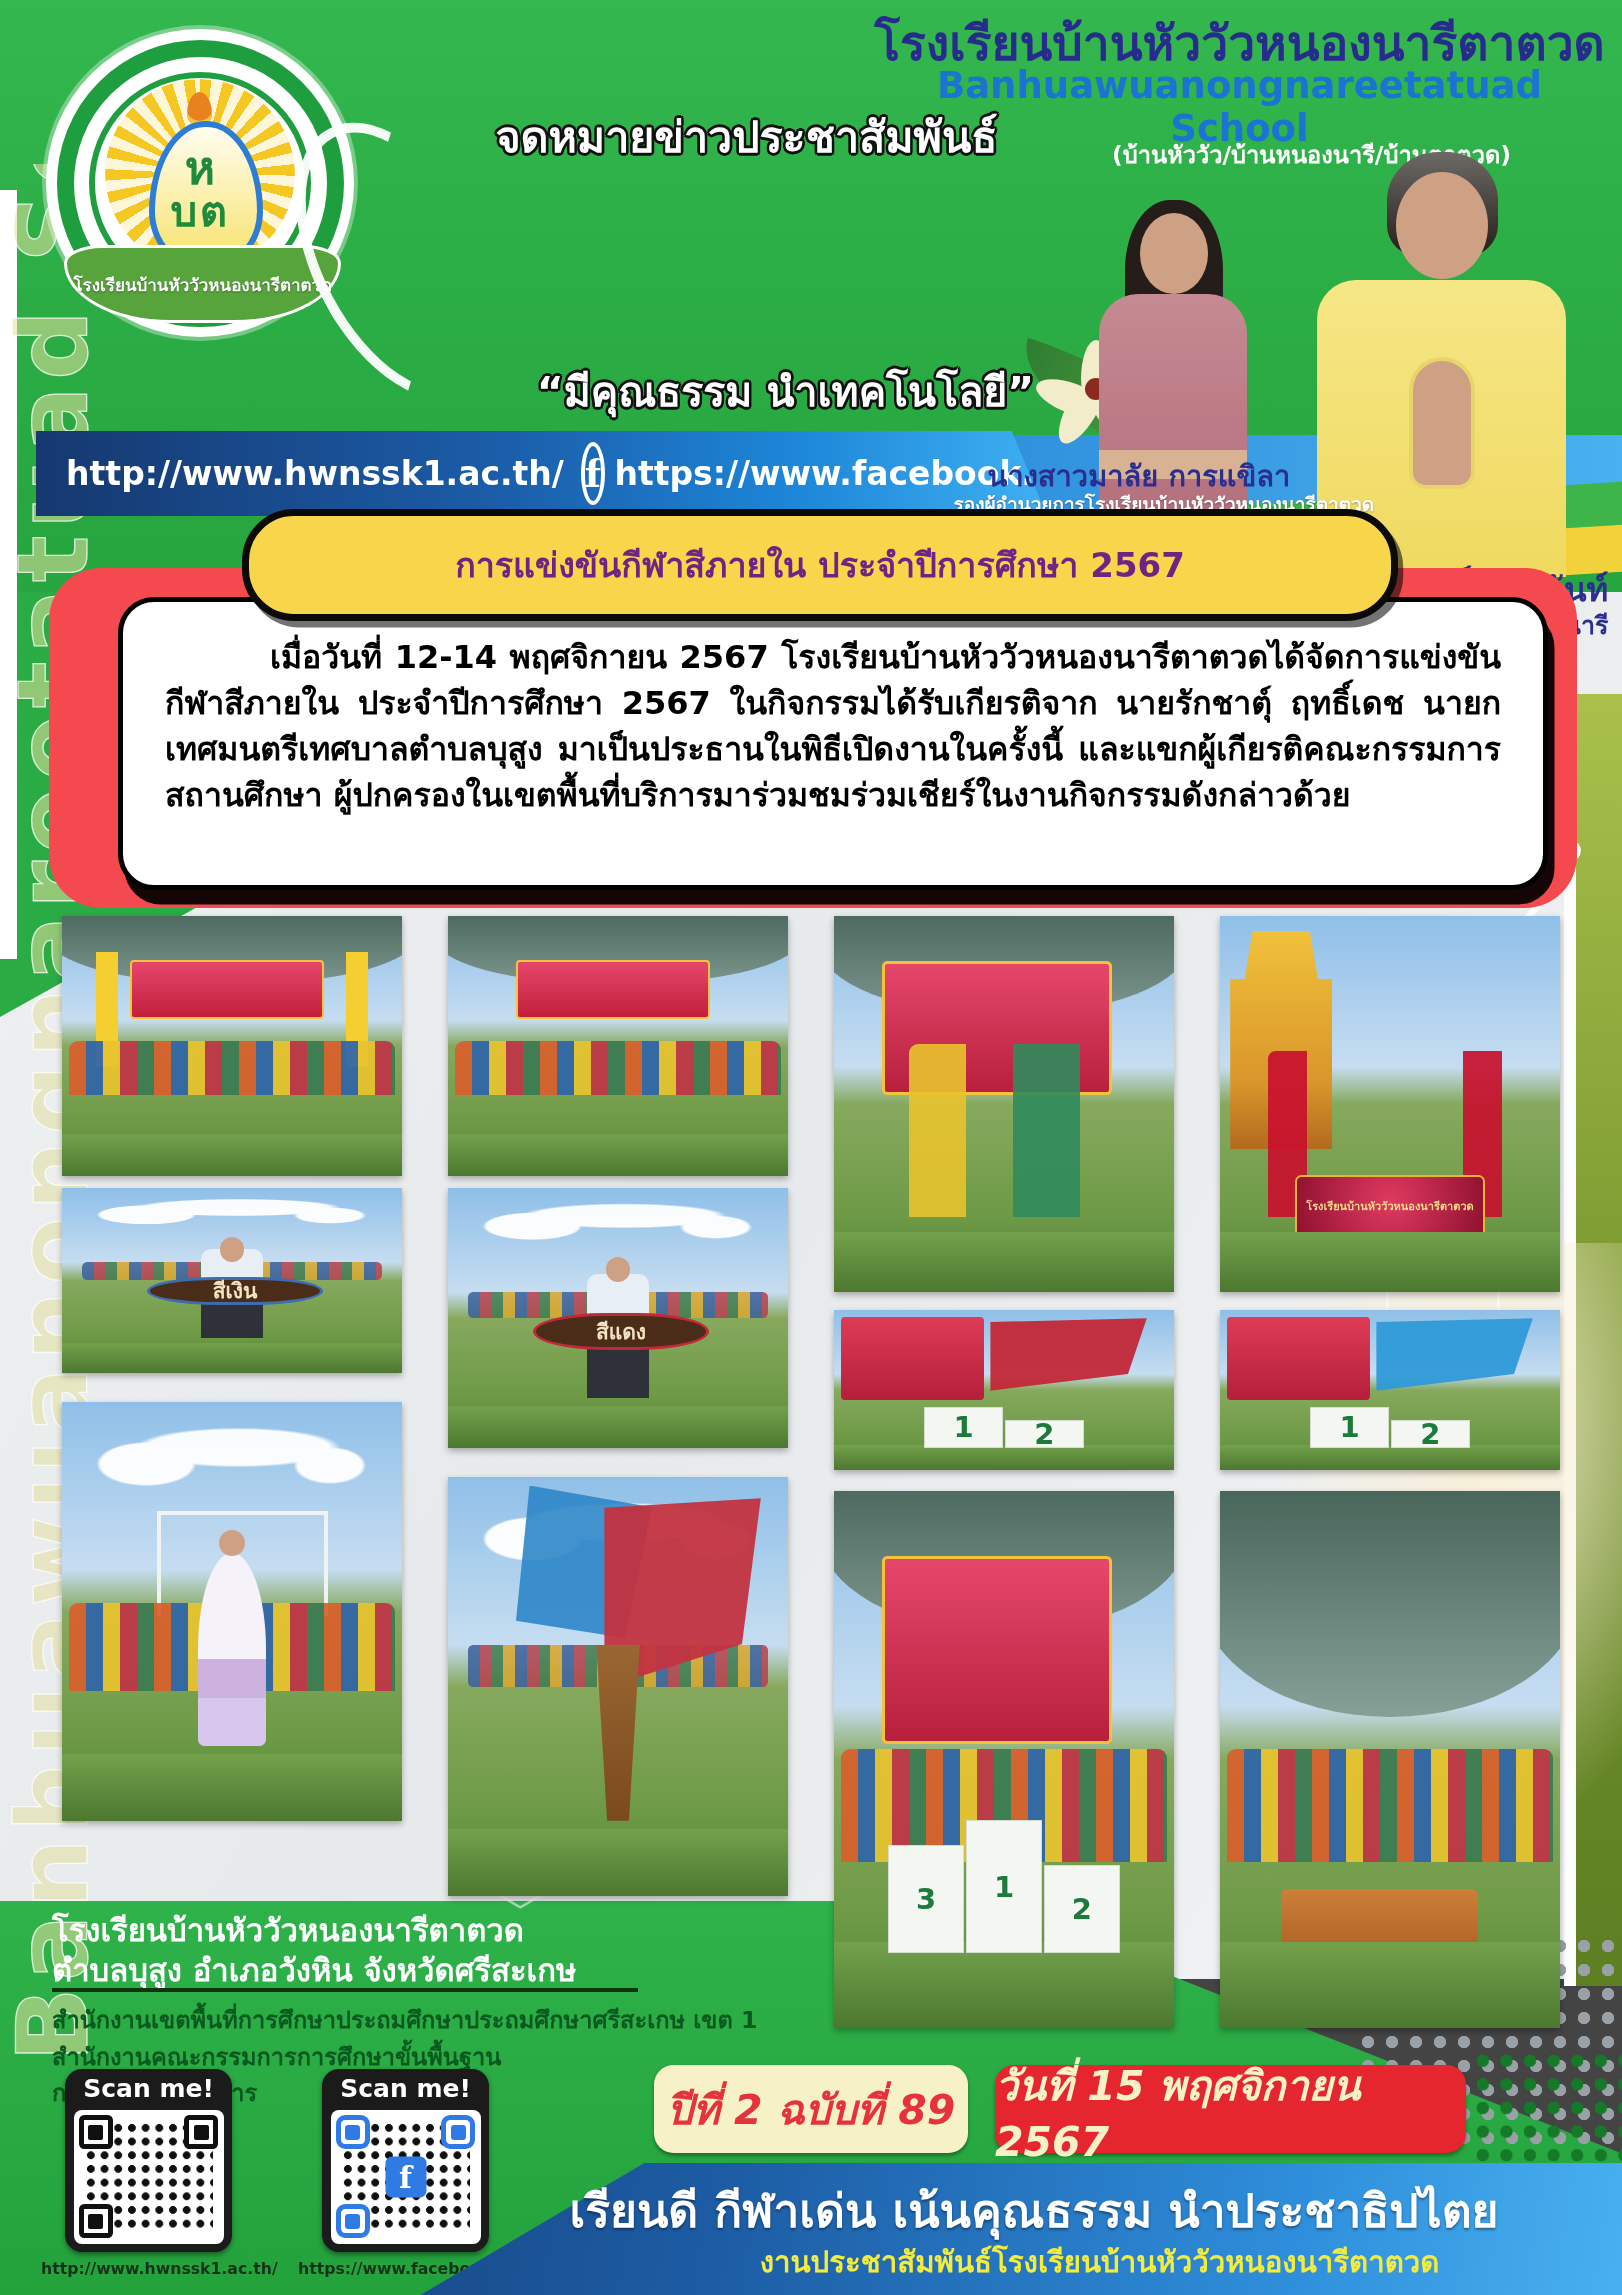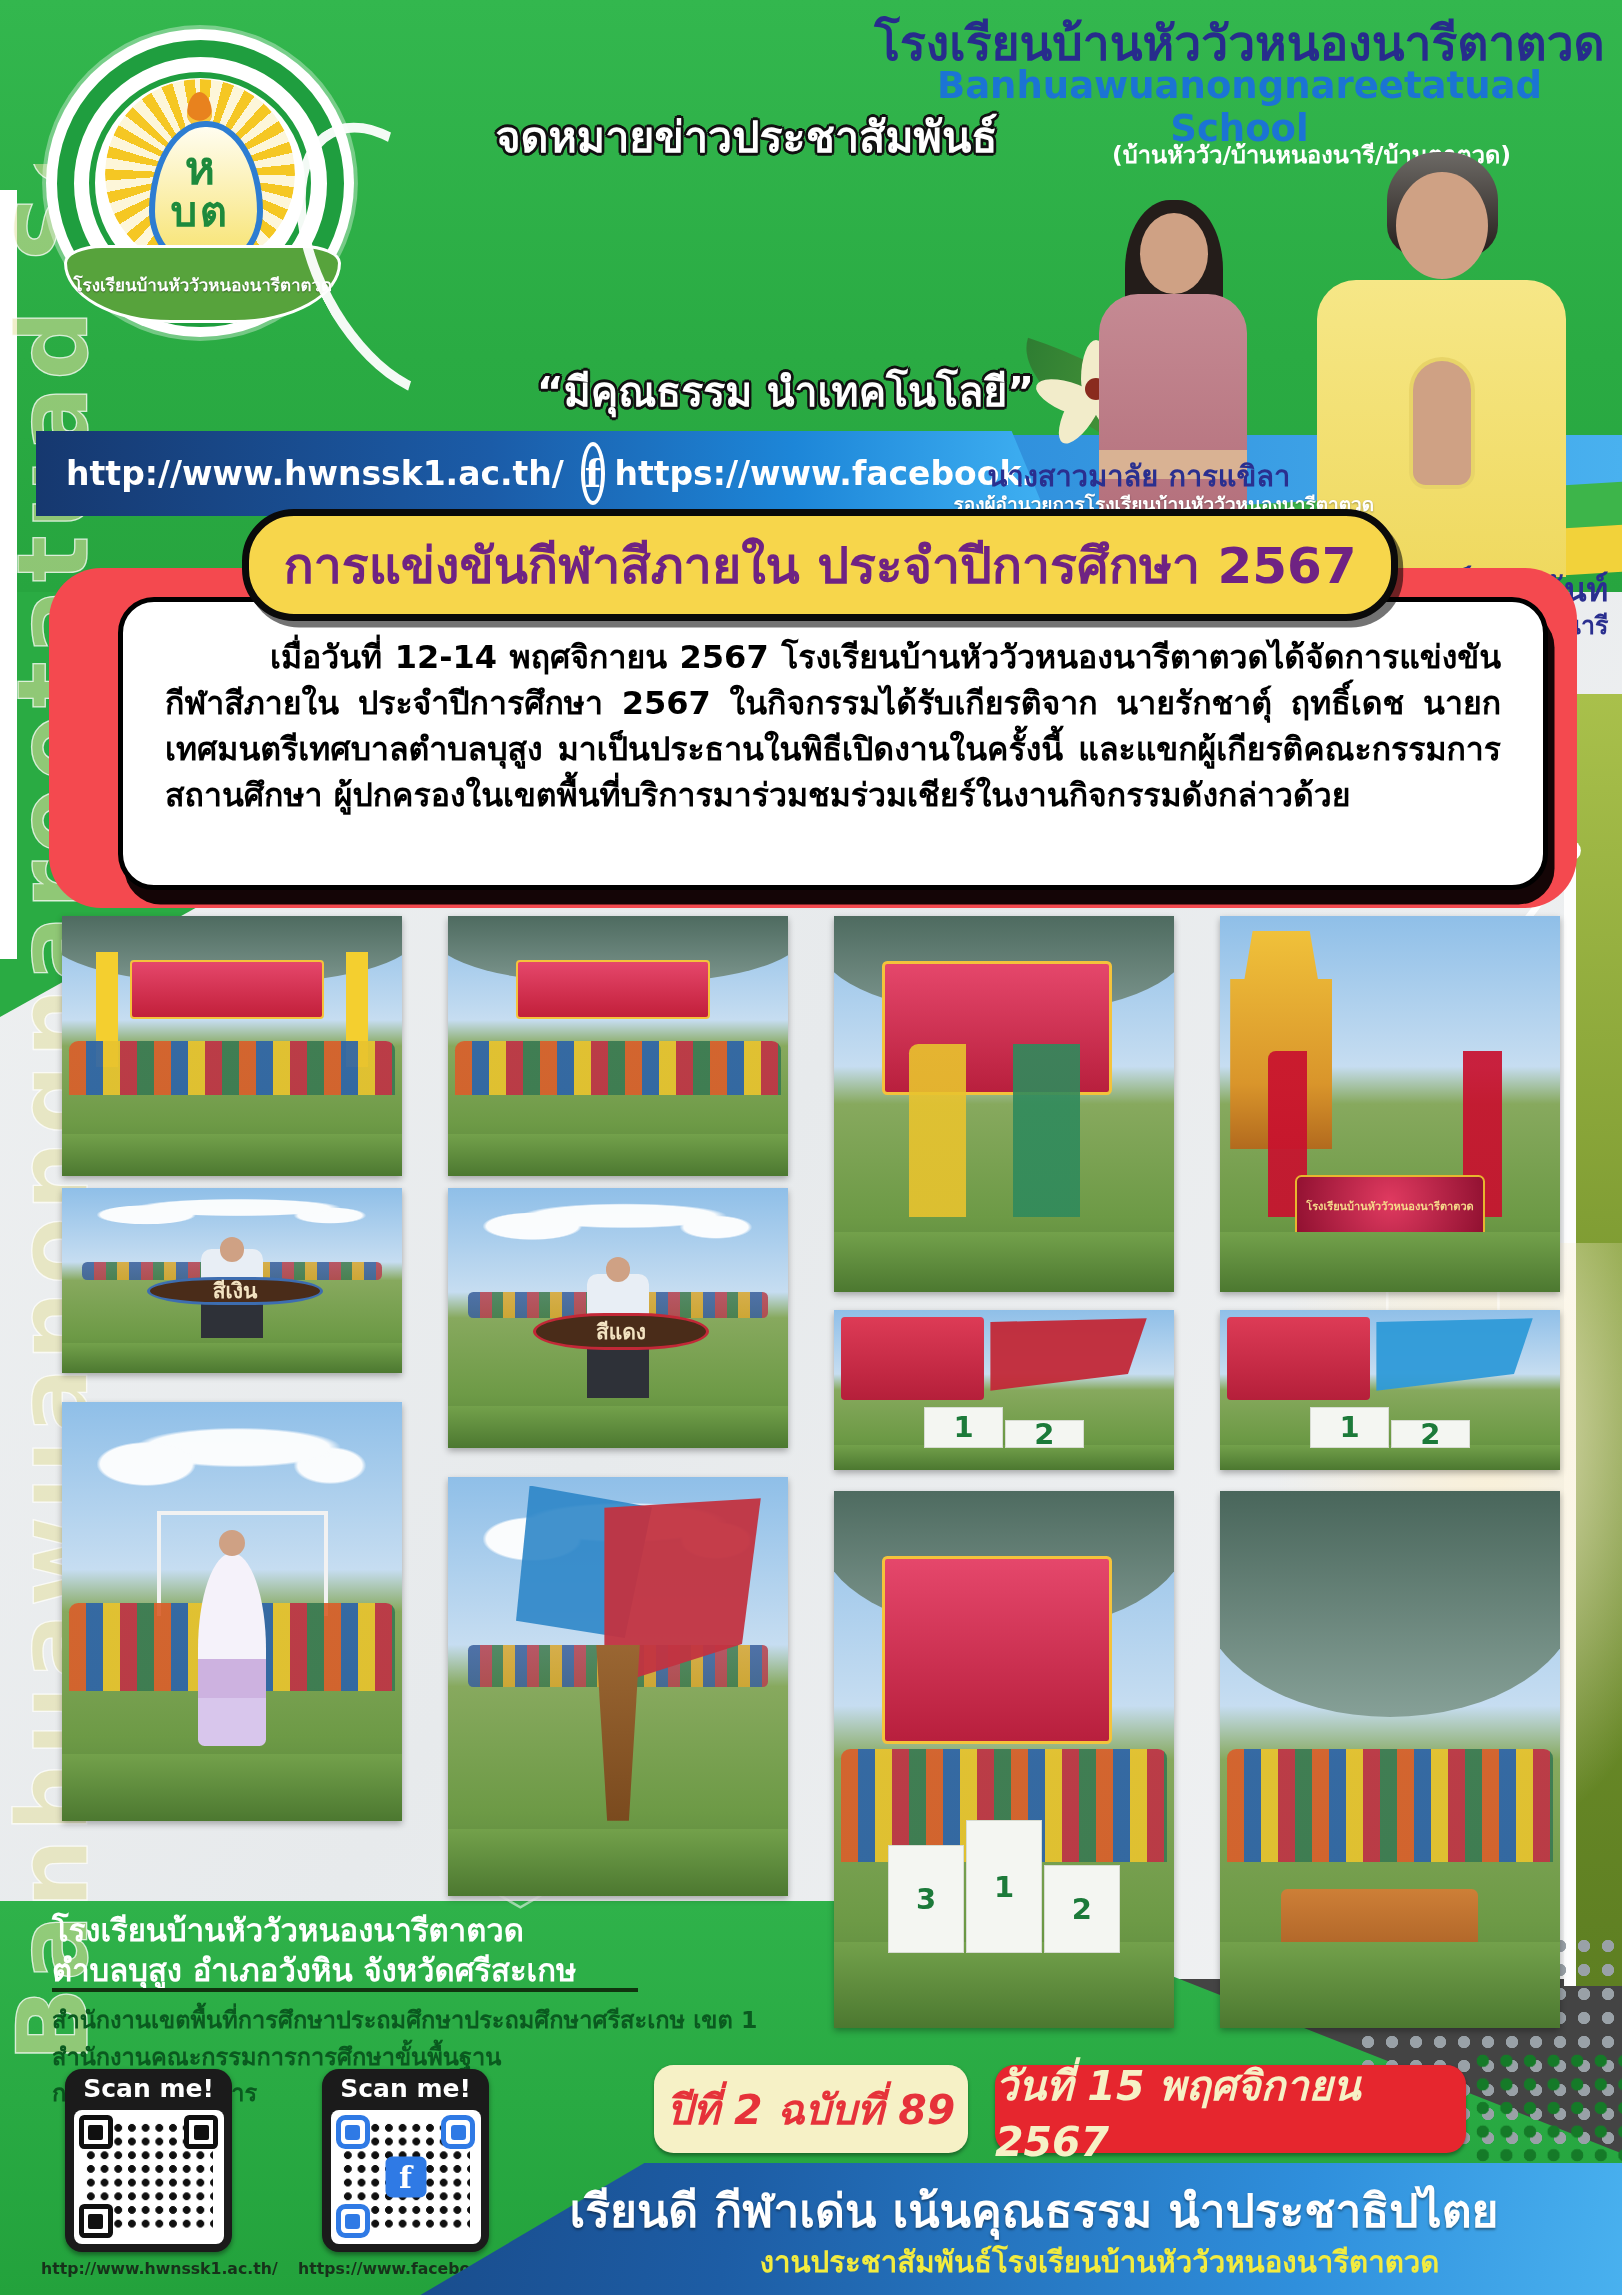--- a/index.html
+++ b/index.html
@@ -105,21 +105,21 @@
   .director-name{left:1269px;top:563px;width:353px;font-size:33px;}
   .director-title{left:1158px;top:605px;width:465px;font-size:25px;}
 
   
   .red-box{left:49px;top:568px;width:1528px;height:340px;background:#f4494f;border-radius:52px;}
   .white-box{left:118px;top:597px;width:1430px;height:293px;background:#fff;border:5.9px solid #000;border-radius:36px;
              box-shadow:6.5px 14.4px 0 rgba(0,0,0,.92);padding:19.6px 30px;box-sizing:border-box;}
   .white-box p{margin:12px;font-size:32px;font-weight:bold;color:#000;line-height:1.44;text-indent:105px;text-align:justify;}
   .title-pill{left:242px;top:509px;width:1142px;height:98px;background:#f7d64b;border:7.2px solid #0a0a0a;border-radius:52px;
               display:flex;align-items:center;justify-content:center;box-shadow:5.2px 6.5px 0 rgba(0,0,0,.55);}
-  .title-pill span{font-size:50px;font-weight:bold;color:#6f2383;}
+  .title-pill span{font-size:34px;font-weight:bold;color:#6f2383;}
 
   
   .grid-col{position:absolute;top:916px;width:340px;}
   .photo{position:relative;width:340px;overflow:hidden;background:linear-gradient(180deg,#8fbfe8 0%,#c6ddf1 40%,#87a95e 50%,#6d9a46 80%,#55803a 100%);
          box-shadow:0 2.6px 6.5px rgba(0,0,0,.3);}
   .photo div{position:absolute;}
   .f-tent{top:0;left:-4%;width:108%;height:26%;background:linear-gradient(180deg,#4e6b60,#7d968e);border-radius:0 0 48% 48%/0 0 70% 70%;}
   .f-tentBig{top:0;left:-6%;width:112%;height:42%;background:linear-gradient(180deg,#49665b,#86a097);border-radius:0 0 50% 50%/0 0 55% 55%;}
   .f-banner{top:17%;left:20%;width:56%;height:21%;background:linear-gradient(180deg,#e5476b,#c21f3a);border:2.6px solid #f4c33b;border-radius:3.9px;}
   .f-bannerTall{top:12%;left:14%;width:66%;height:34%;background:linear-gradient(180deg,#e5476b,#b81f3d);border:3.3px solid #f4c33b;border-radius:5.2px;}

